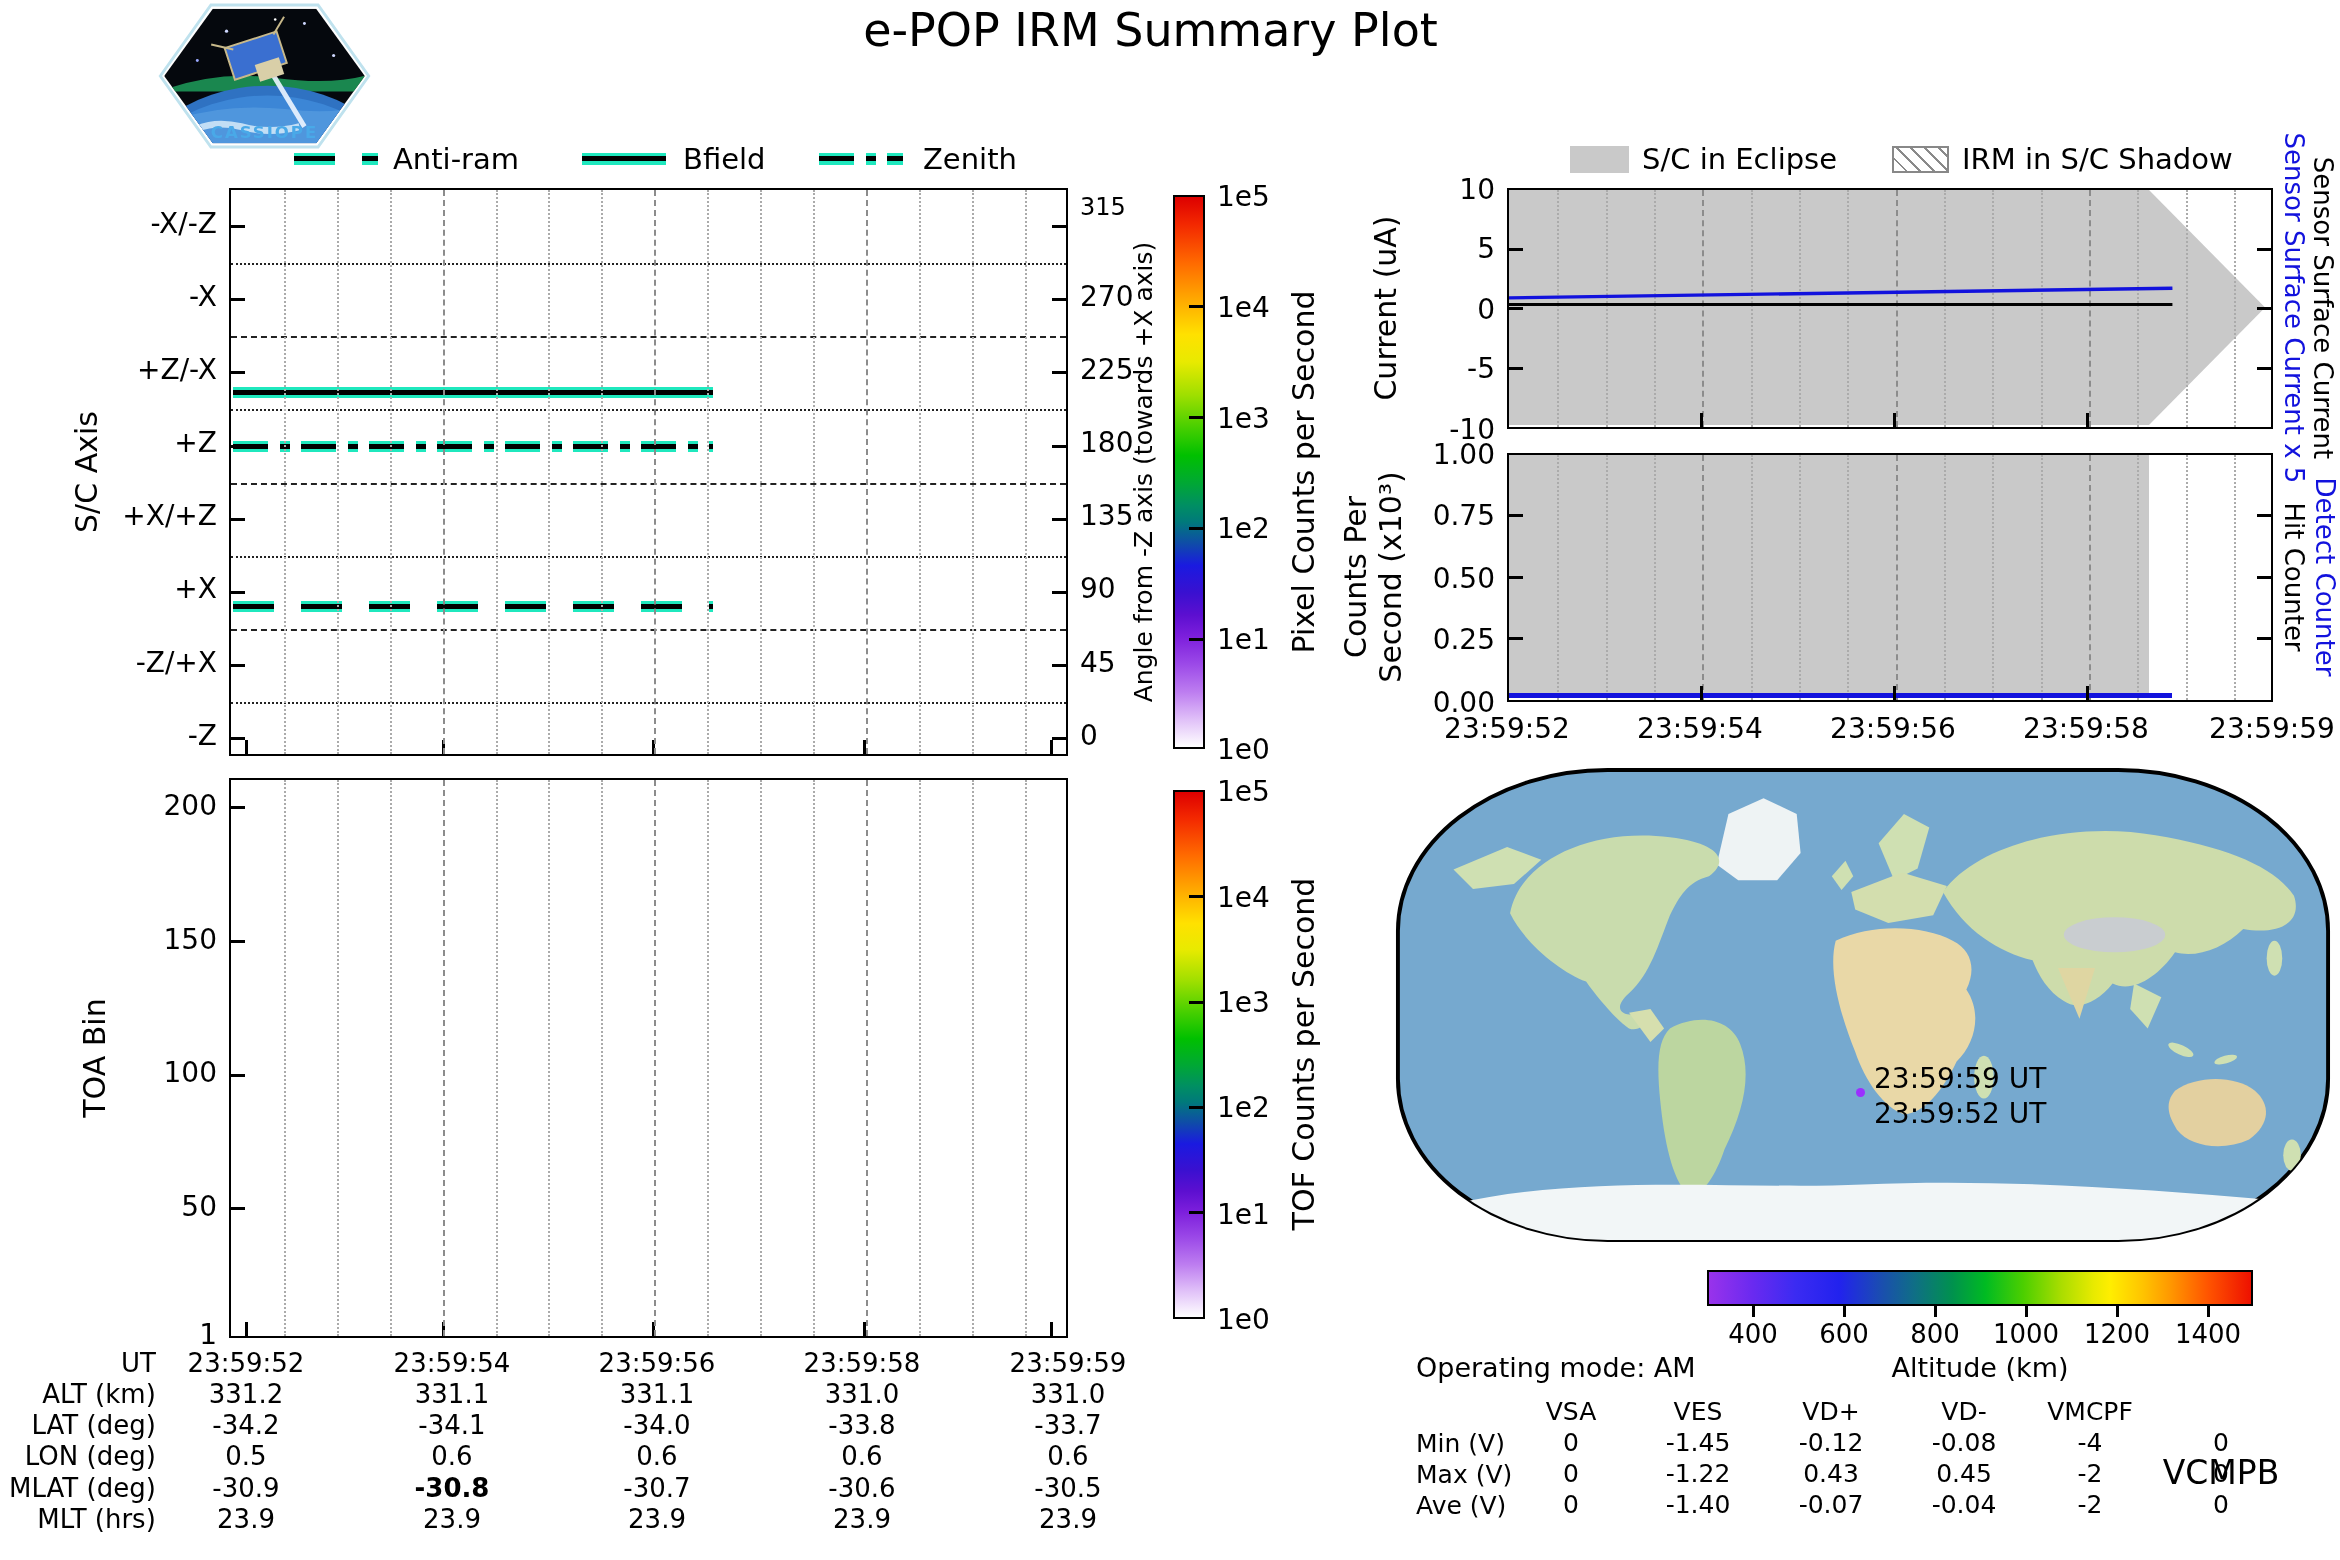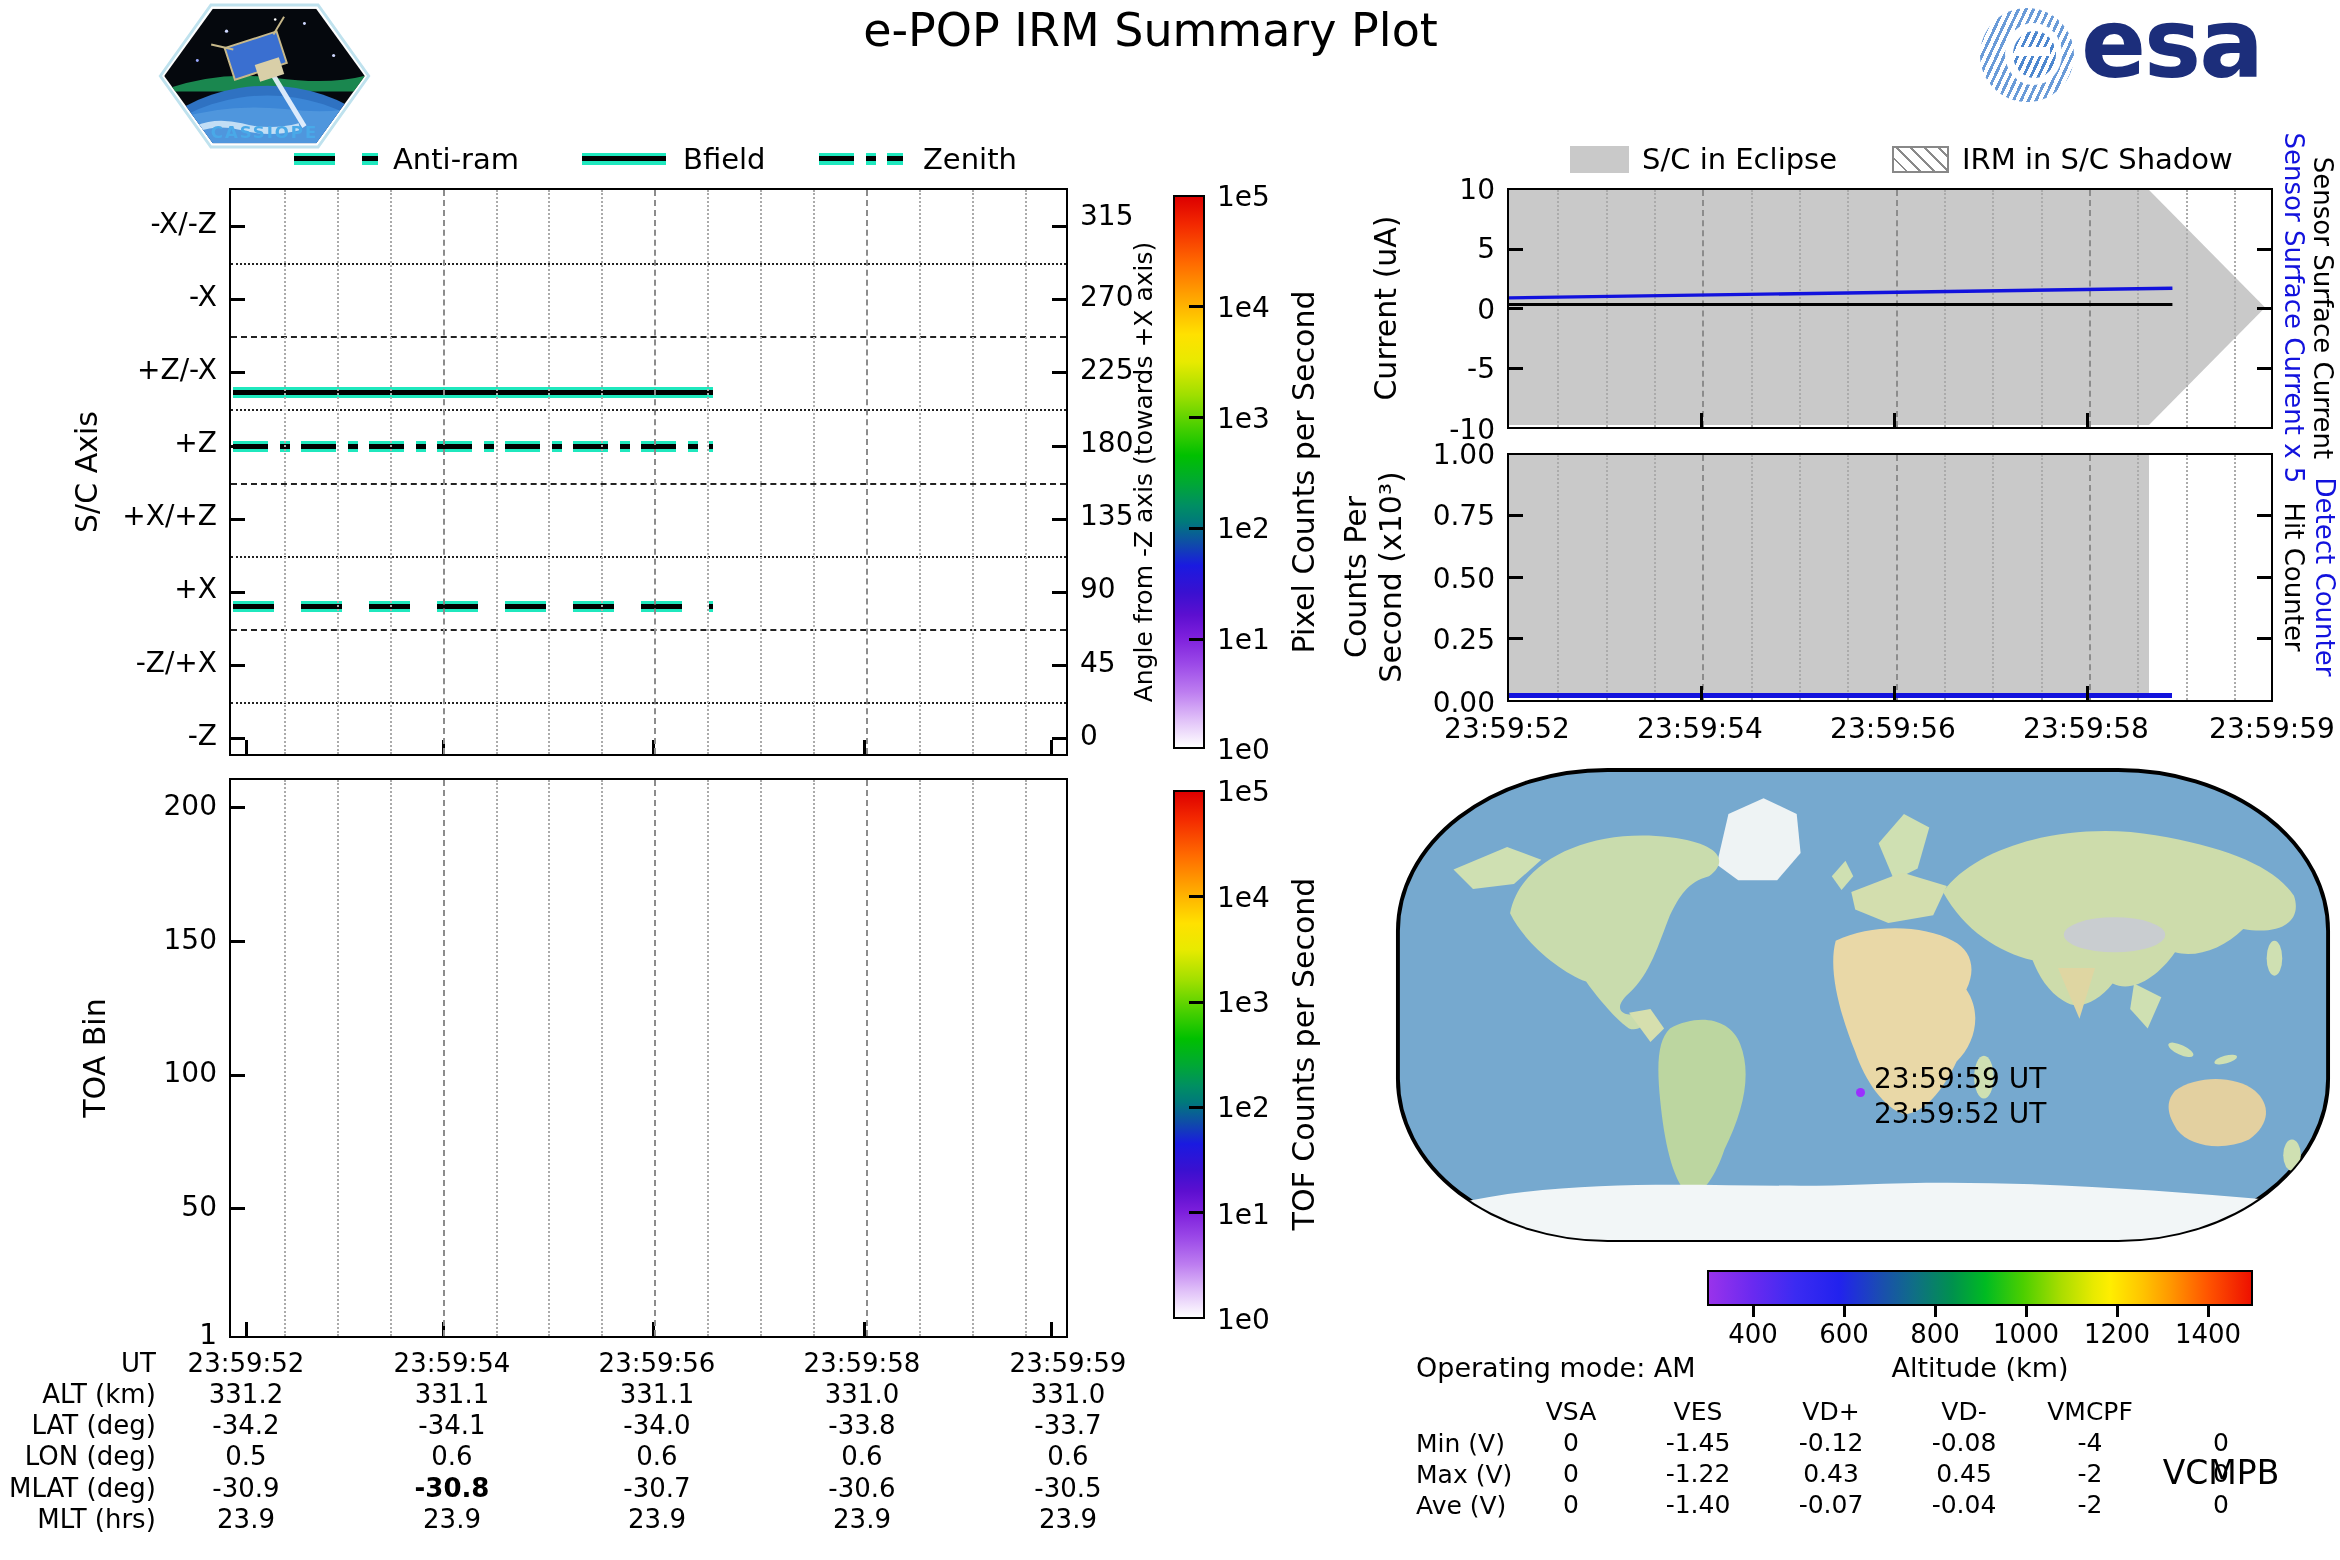--- a/index.html
+++ b/index.html
@@ -69,30 +69,20 @@
         <rect x="96" y="64" width="26" height="18" fill="#d9cfa8"></rect>
         <line x1="60" y1="30" x2="80" y2="42" stroke="#c8b98a" stroke-width="2"></line>
         <line x1="140" y1="26" x2="124" y2="40" stroke="#c8b98a" stroke-width="2"></line>
       </g>
       <text x="109" y="140" text-anchor="middle" font-size="17" font-weight="bold" letter-spacing="2" fill="#49a9e8">CASSIOPE</text>
     </g>
   </svg>
 
   <div class="t tc" style="left:663px;top:3.9px;width:975px;font-size:46px;line-height:53px;">e-POP IRM Summary Plot</div>
 
-  <div class="abs" style="left:1980px;top:5.9px;width:351px;height:98px;">
-    <div class="abs" style="left:0;top:2px;width:94px;height:94px;border-radius:50%;
-                background:repeating-linear-gradient(115deg,#6a9bd8 0 2.9px,#ffffff 2.9px 6.8px);overflow:hidden;">
-      <div class="abs" style="left:25px;top:15.6px;width:57px;height:62px;border-radius:50%;background:#ffffff;"></div>
-      <div class="abs" style="left:33px;top:23.4px;width:43px;height:47px;border-radius:50%;
-                background:repeating-linear-gradient(115deg,#4d87cf 0 2.9px,#ffffff 2.9px 6.8px);"></div>
-      <div class="abs" style="left:37px;top:39px;width:33px;height:8.8px;background:#ffffff;"></div>
-    </div>
-    <div class="abs" style="left:101px;top:-17.6px;font-size:96px;font-weight:bold;color:#1c2e7b;letter-spacing:-2px;">esa</div>
-  </div>
 
   <div class="abs" style="left:0;top:0;">
     <div class="leg-sample dash-band" style="left:294px;top:153px;">
       <div class="leg-core dash-core"></div>
       </div>
     <div class="t" style="left:393px;top:144px;font-size:29px;">Anti-ram</div>
     <div class="leg-sample solid-band" style="left:582px;top:153px;">
       <div class="leg-core solid-core"></div>
       </div>
     <div class="t" style="left:683px;top:144px;font-size:29px;">Bfield</div>
@@ -159,21 +149,21 @@
 
   <div class="t tr" style="left:59px;top:208px;width:158px;font-size:28px;">-X/-Z</div>
   <div class="t tr" style="left:59px;top:281px;width:158px;font-size:28px;">-X</div>
   <div class="t tr" style="left:59px;top:354px;width:158px;font-size:28px;">+Z/-X</div>
   <div class="t tr" style="left:59px;top:427px;width:158px;font-size:28px;">+Z</div>
   <div class="t tr" style="left:59px;top:500px;width:158px;font-size:28px;">+X/+Z</div>
   <div class="t tr" style="left:59px;top:573px;width:158px;font-size:28px;">+X</div>
   <div class="t tr" style="left:59px;top:647px;width:158px;font-size:28px;">-Z/+X</div>
   <div class="t tr" style="left:59px;top:720px;width:158px;font-size:28px;">-Z</div>
 
-  <div class="t" style="left:1080px;top:200px;font-size:28px;">315</div>
+  <div class="t" style="left:1080px;top:192px;font-size:24px;">315</div>
   <div class="t" style="left:1080px;top:281px;font-size:28px;">270</div>
   <div class="t" style="left:1080px;top:354px;font-size:28px;">225</div>
   <div class="t" style="left:1080px;top:427px;font-size:28px;">180</div>
   <div class="t" style="left:1080px;top:500px;font-size:28px;">135</div>
   <div class="t" style="left:1080px;top:573px;font-size:28px;">90</div>
   <div class="t" style="left:1080px;top:647px;font-size:28px;">45</div>
   <div class="t" style="left:1080px;top:720px;font-size:28px;">0</div>
 
   <div class="rot-up" style="left:86px;top:472px;font-size:30px;">S/C Axis</div>
   <div class="rot-up" style="left:1143px;top:472px;font-size:25px;">Angle from -Z axis (towards +X axis)</div>

